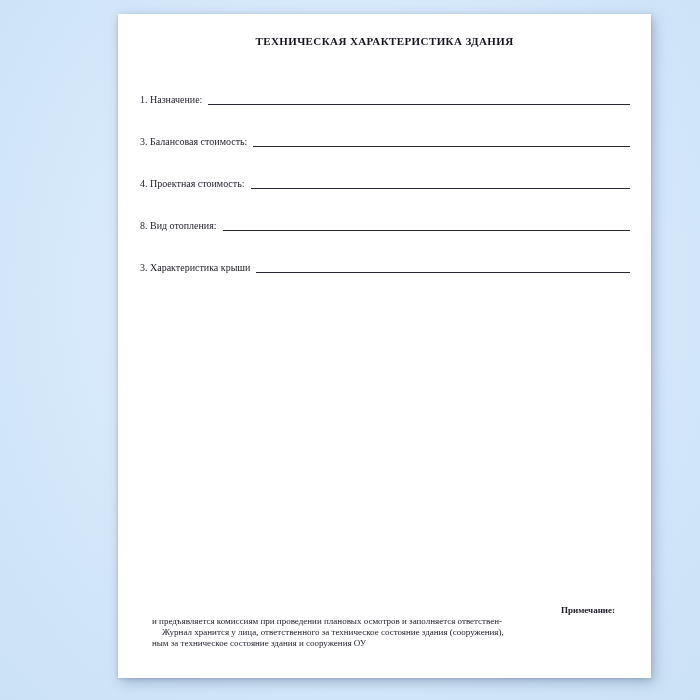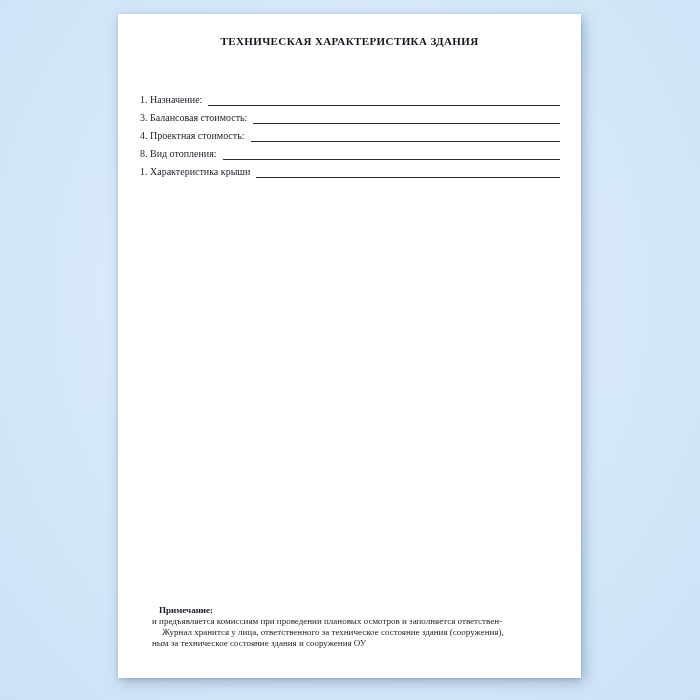--- a/index.html
+++ b/index.html
@@ -11,21 +11,21 @@
   .canvas {
     position: relative;
     width: 700px;
     height: 700px;
     background: radial-gradient(ellipse at 50% 42%, #e3f1fd 0%, #d8eafb 48%, #cbe1f6 100%);
   }
   .page {
     position: absolute;
     left: 118px;
     top: 14px;
-    width: 463px;
+    width: 533px;
     height: 664px;
     background: #ffffff;
     box-shadow: 3px 4px 12px rgba(110, 135, 165, 0.55),
                 0 1px 3px rgba(110, 135, 165, 0.35);
     padding-left: 28px;
   }
   .doc-title {
     position: absolute;
     top: 21px;
     left: 0;
@@ -37,23 +37,23 @@
     color: #15151f;
   }
   .fields {
     position: absolute;
     top: 79px;
     left: 22px;
     right: 21px;
   }
   .field-row {
     display: flex;
-    align-items: flex-end;
+    align-items: center;
     height: 13px;
-    margin-bottom: 5px;
+    margin-bottom: 29px;
   }
   .field-label {
     font-size: 10px;
     line-height: 13px;
     color: #1d1d28;
     white-space: nowrap;
     flex: 0 0 auto;
   }
   .blank-line {
     flex: 1 1 auto;
@@ -66,20 +66,21 @@
     top: 591px;
     left: 34px;
     right: 36px;
     color: #1d1d28;
   }
   .note-heading {
     font-size: 9px;
     font-weight: bold;
     line-height: 11px;
     margin-left: 7px;
+    text-align: right;
   }
   .note-line {
     font-size: 9px;
     line-height: 11px;
   }
   .note-line.first { padding-left: 10px; }
 </style>
 </head>
 <body>
 
@@ -99,21 +100,21 @@
       </div>
       <div class="field-row">
         <span class="field-label">4. Проектная стоимость:</span>
         <span class="blank-line"></span>
       </div>
       <div class="field-row">
         <span class="field-label">8. Вид отопления:</span>
         <span class="blank-line"></span>
       </div>
       <div class="field-row">
-        <span class="field-label">1. Характеристика крыши</span>
+        <span class="field-label">3. Характеристика крыши</span>
         <span class="blank-line"></span>
       </div>
     </div>
 
     <div class="note">
       <div class="note-heading">Примечание:</div>
       <div class="note-line">и предъявляется комиссиям при проведении плановых осмотров и  заполняется ответствен-</div>
       <div class="note-line first">Журнал хранится у лица, ответственного за техническое состояние здания (сооружения),</div>
       <div class="note-line">ным за техническое состояние здания и сооружения ОУ</div>
     </div>

